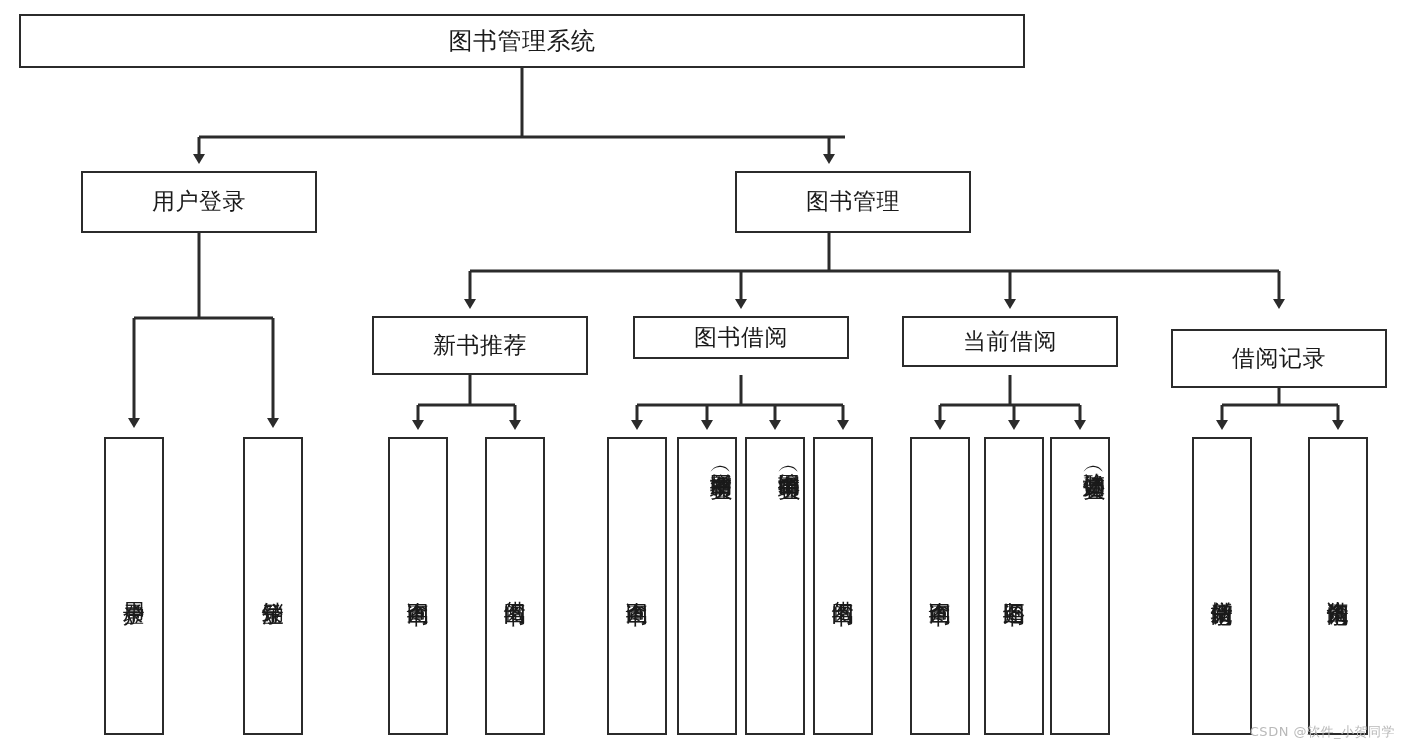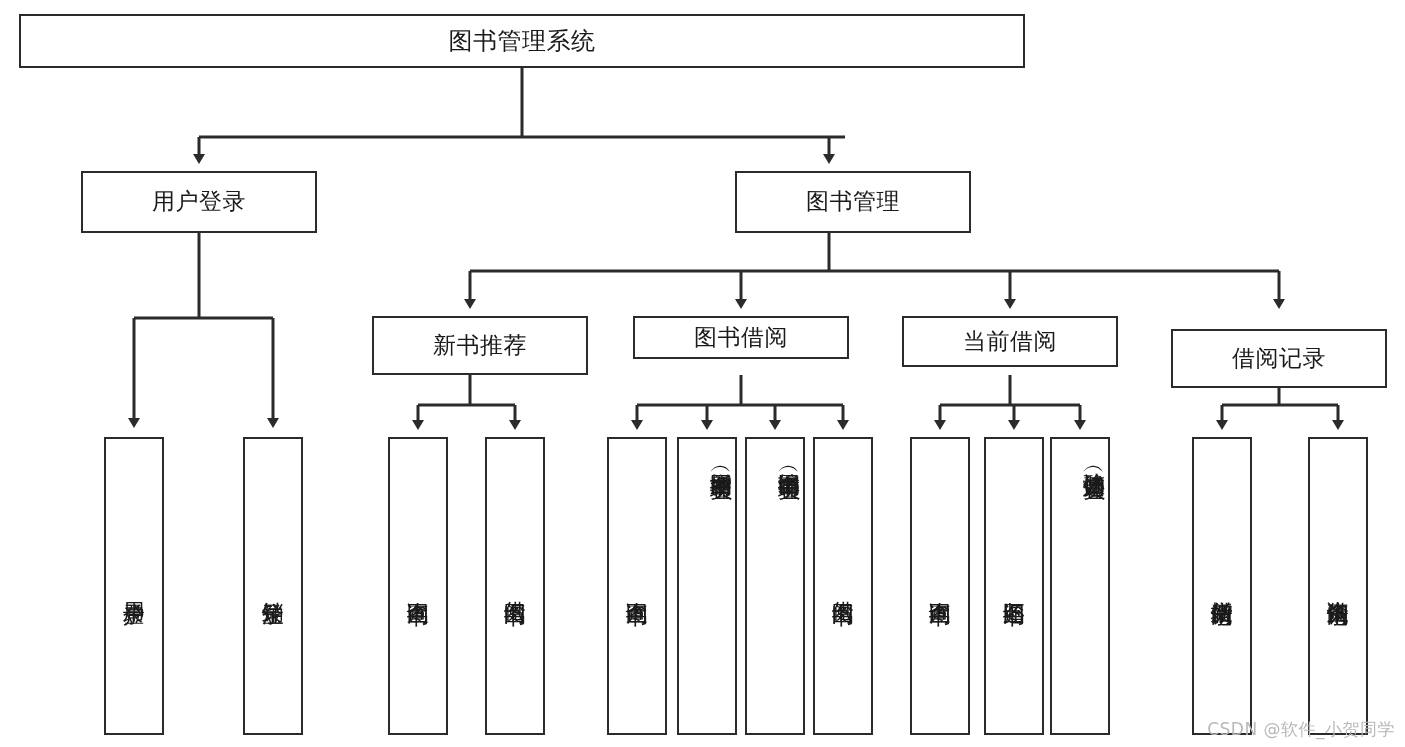--- a/index.html
+++ b/index.html
@@ -57,21 +57,21 @@
     left: 0;
     top: 0;
     width: 1405px;
     height: 747px;
     pointer-events: none;
   }
   .watermark {
     position: absolute;
     right: 10px;
     bottom: 6px;
-    font-size: 17px;
+    font-size: 13px;
     color: #b9b9b9;
     letter-spacing: 0.5px;
     white-space: nowrap;
     z-index: 5;
   }
 </style>
 </head>
 <body>
 
 <div id="canvas">

